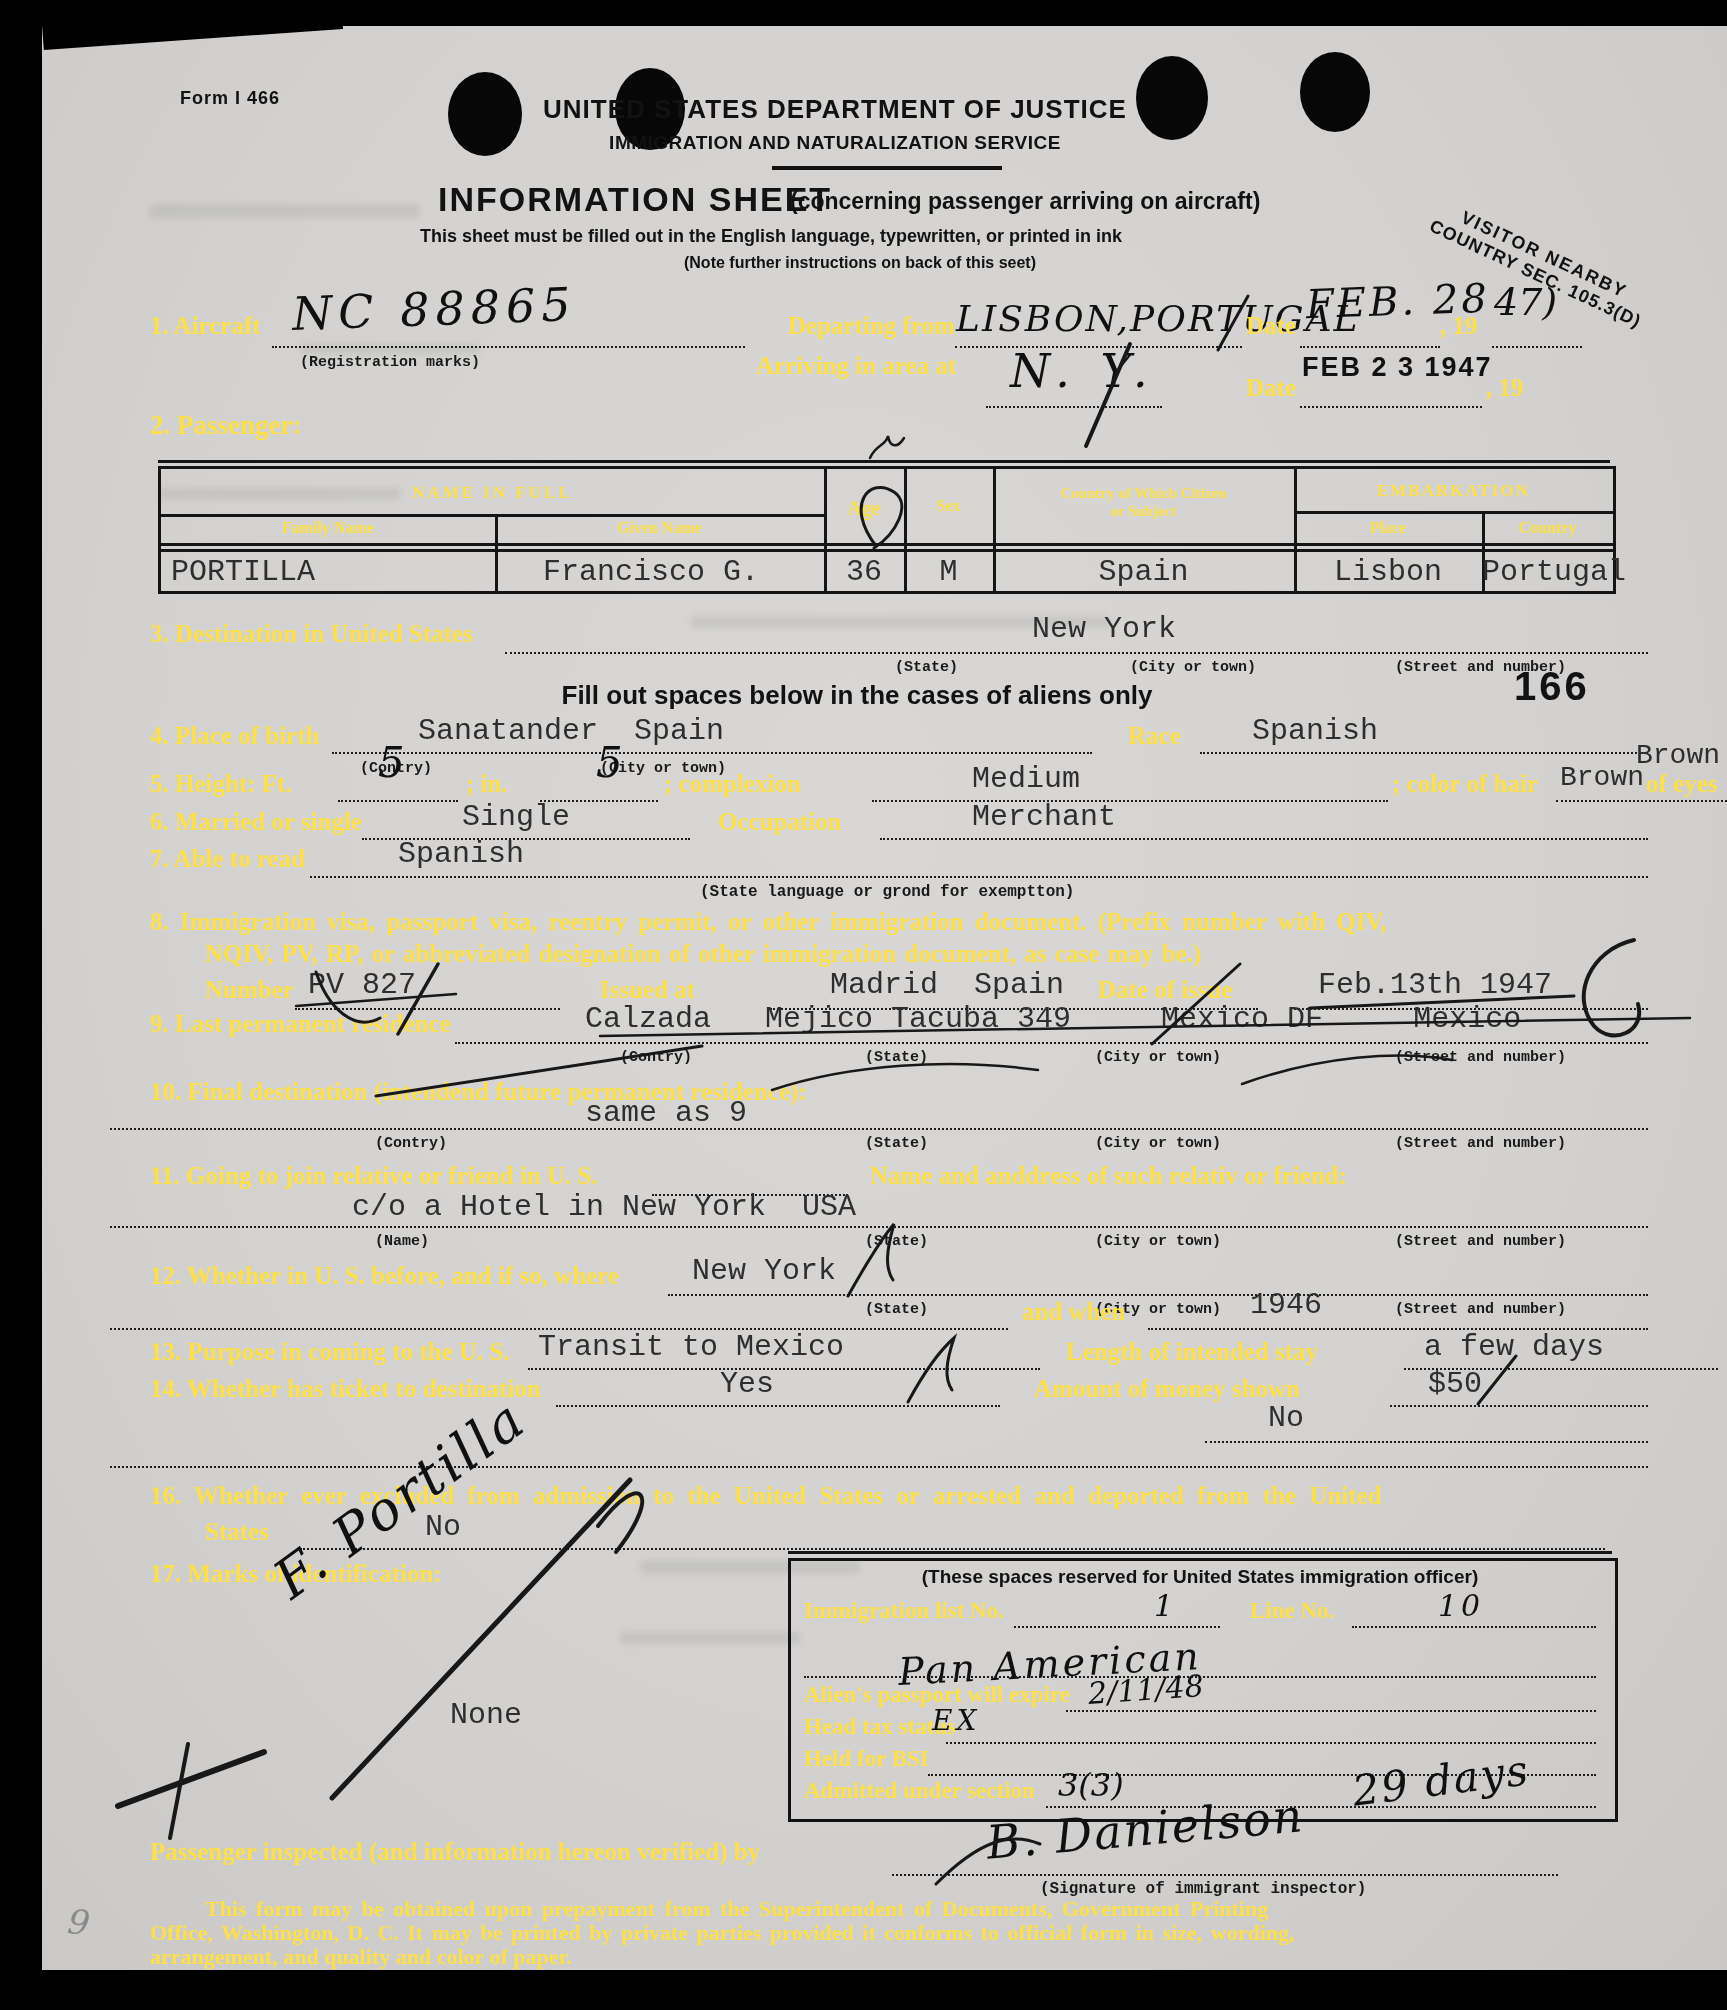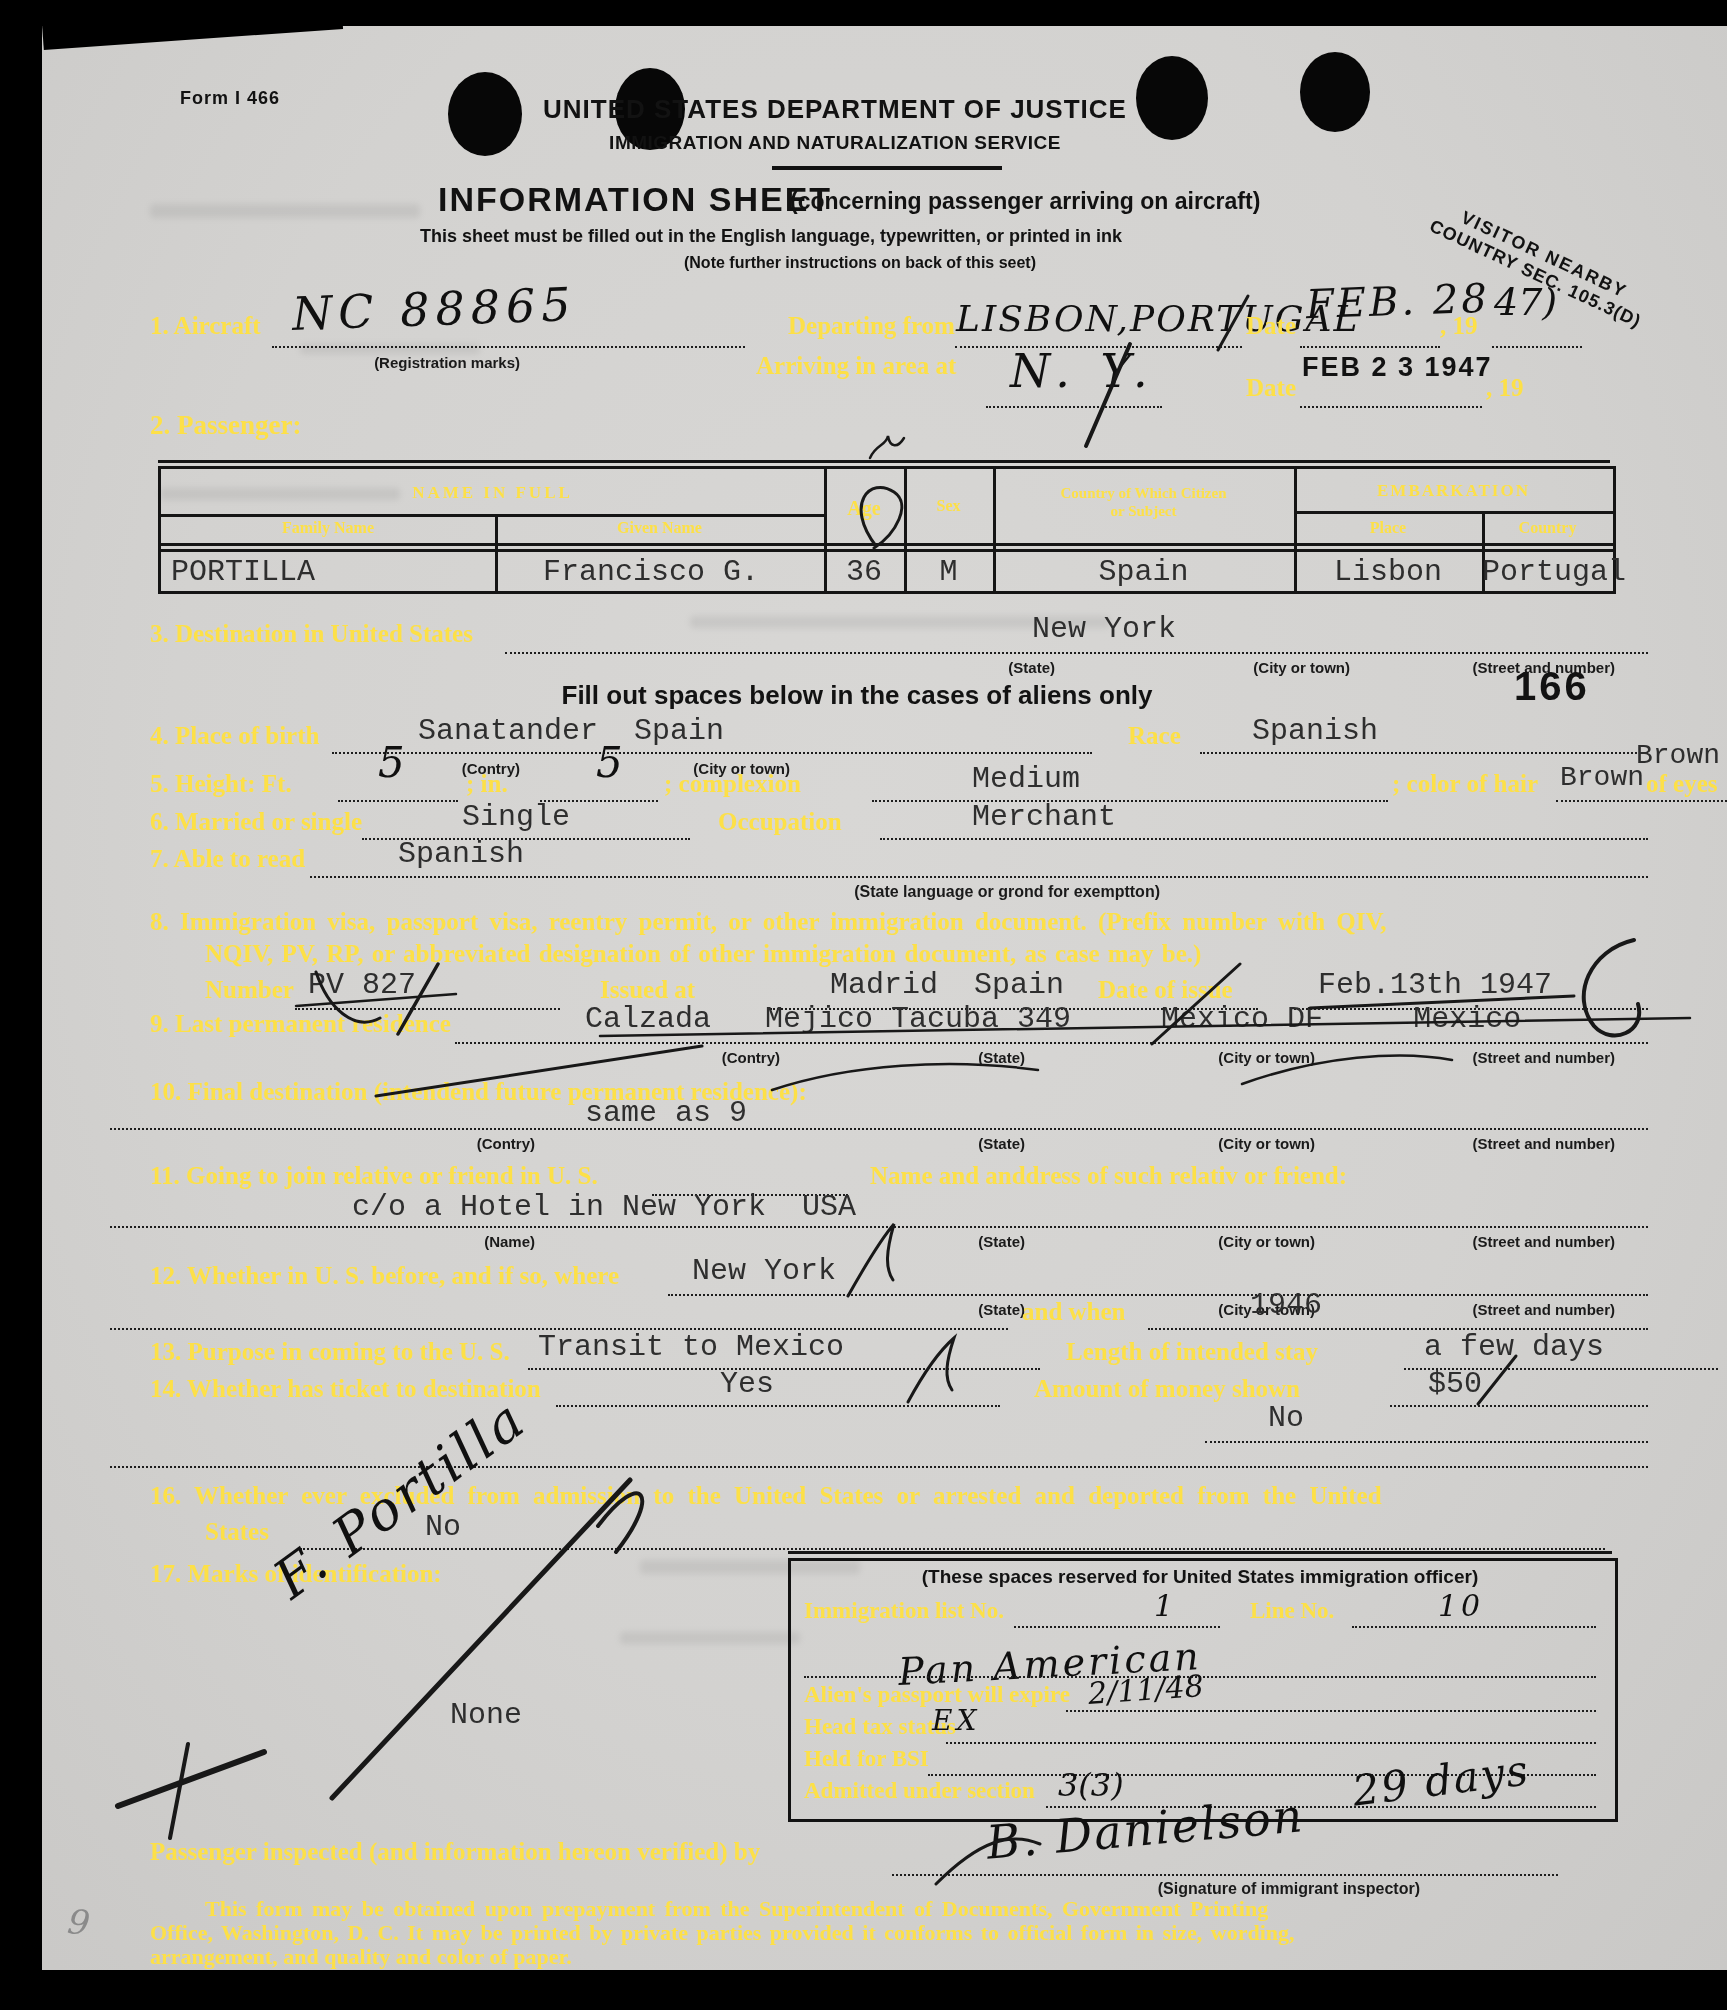--- a/index.html
+++ b/index.html
@@ -6,21 +6,21 @@
   #page{position:relative;width:1727px;height:2010px;background:#000;overflow:hidden;
         font-family:"Liberation Serif","DejaVu Serif",serif;}
   #paper{position:absolute;left:42px;top:24px;width:1685px;height:1946px;
          background:radial-gradient(ellipse at 48% 40%, #d8d7d5 0%, #d3d2d0 55%, #c9c8c6 100%);}
   .ab{position:absolute;white-space:nowrap;}
   .ser{font-family:"Liberation Serif","DejaVu Serif",serif;font-weight:bold;color:#fde047;font-size:25px;}
   .got{font-family:"Liberation Sans","DejaVu Sans",sans-serif;font-weight:bold;color:#121212;}
   .ty{font-family:"Liberation Mono","DejaVu Sans Mono",monospace;font-size:30px;color:#2e2e2e;white-space:pre;}
   .hw{font-family:"DejaVu Serif","Liberation Serif",serif;font-style:italic;color:#101010;}
   .dot{height:0;border-bottom:2.5px dotted #1d1d1d;}
-  .sl{font-family:Liberation Sans, sans-serif;font-weight:bold;font-size:15px;color:#1a1a1a;text-align:right;}
+  .sl{font-family:Liberation Mono, monospace;font-weight:bold;font-size:15px;color:#1a1a1a;text-align:left;}
   .hline{background:#151515;height:2.5px;}
   .vline{background:#151515;width:2.5px;}
   .hole{background:#070707;border-radius:50%;}
   .smudge{background:#6f6f6f;opacity:.14;filter:blur(3px);border-radius:4px;}
   .ctr{text-align:center;}
   svg{pointer-events:none;}
 </style>
 </head>
 <body>
 

